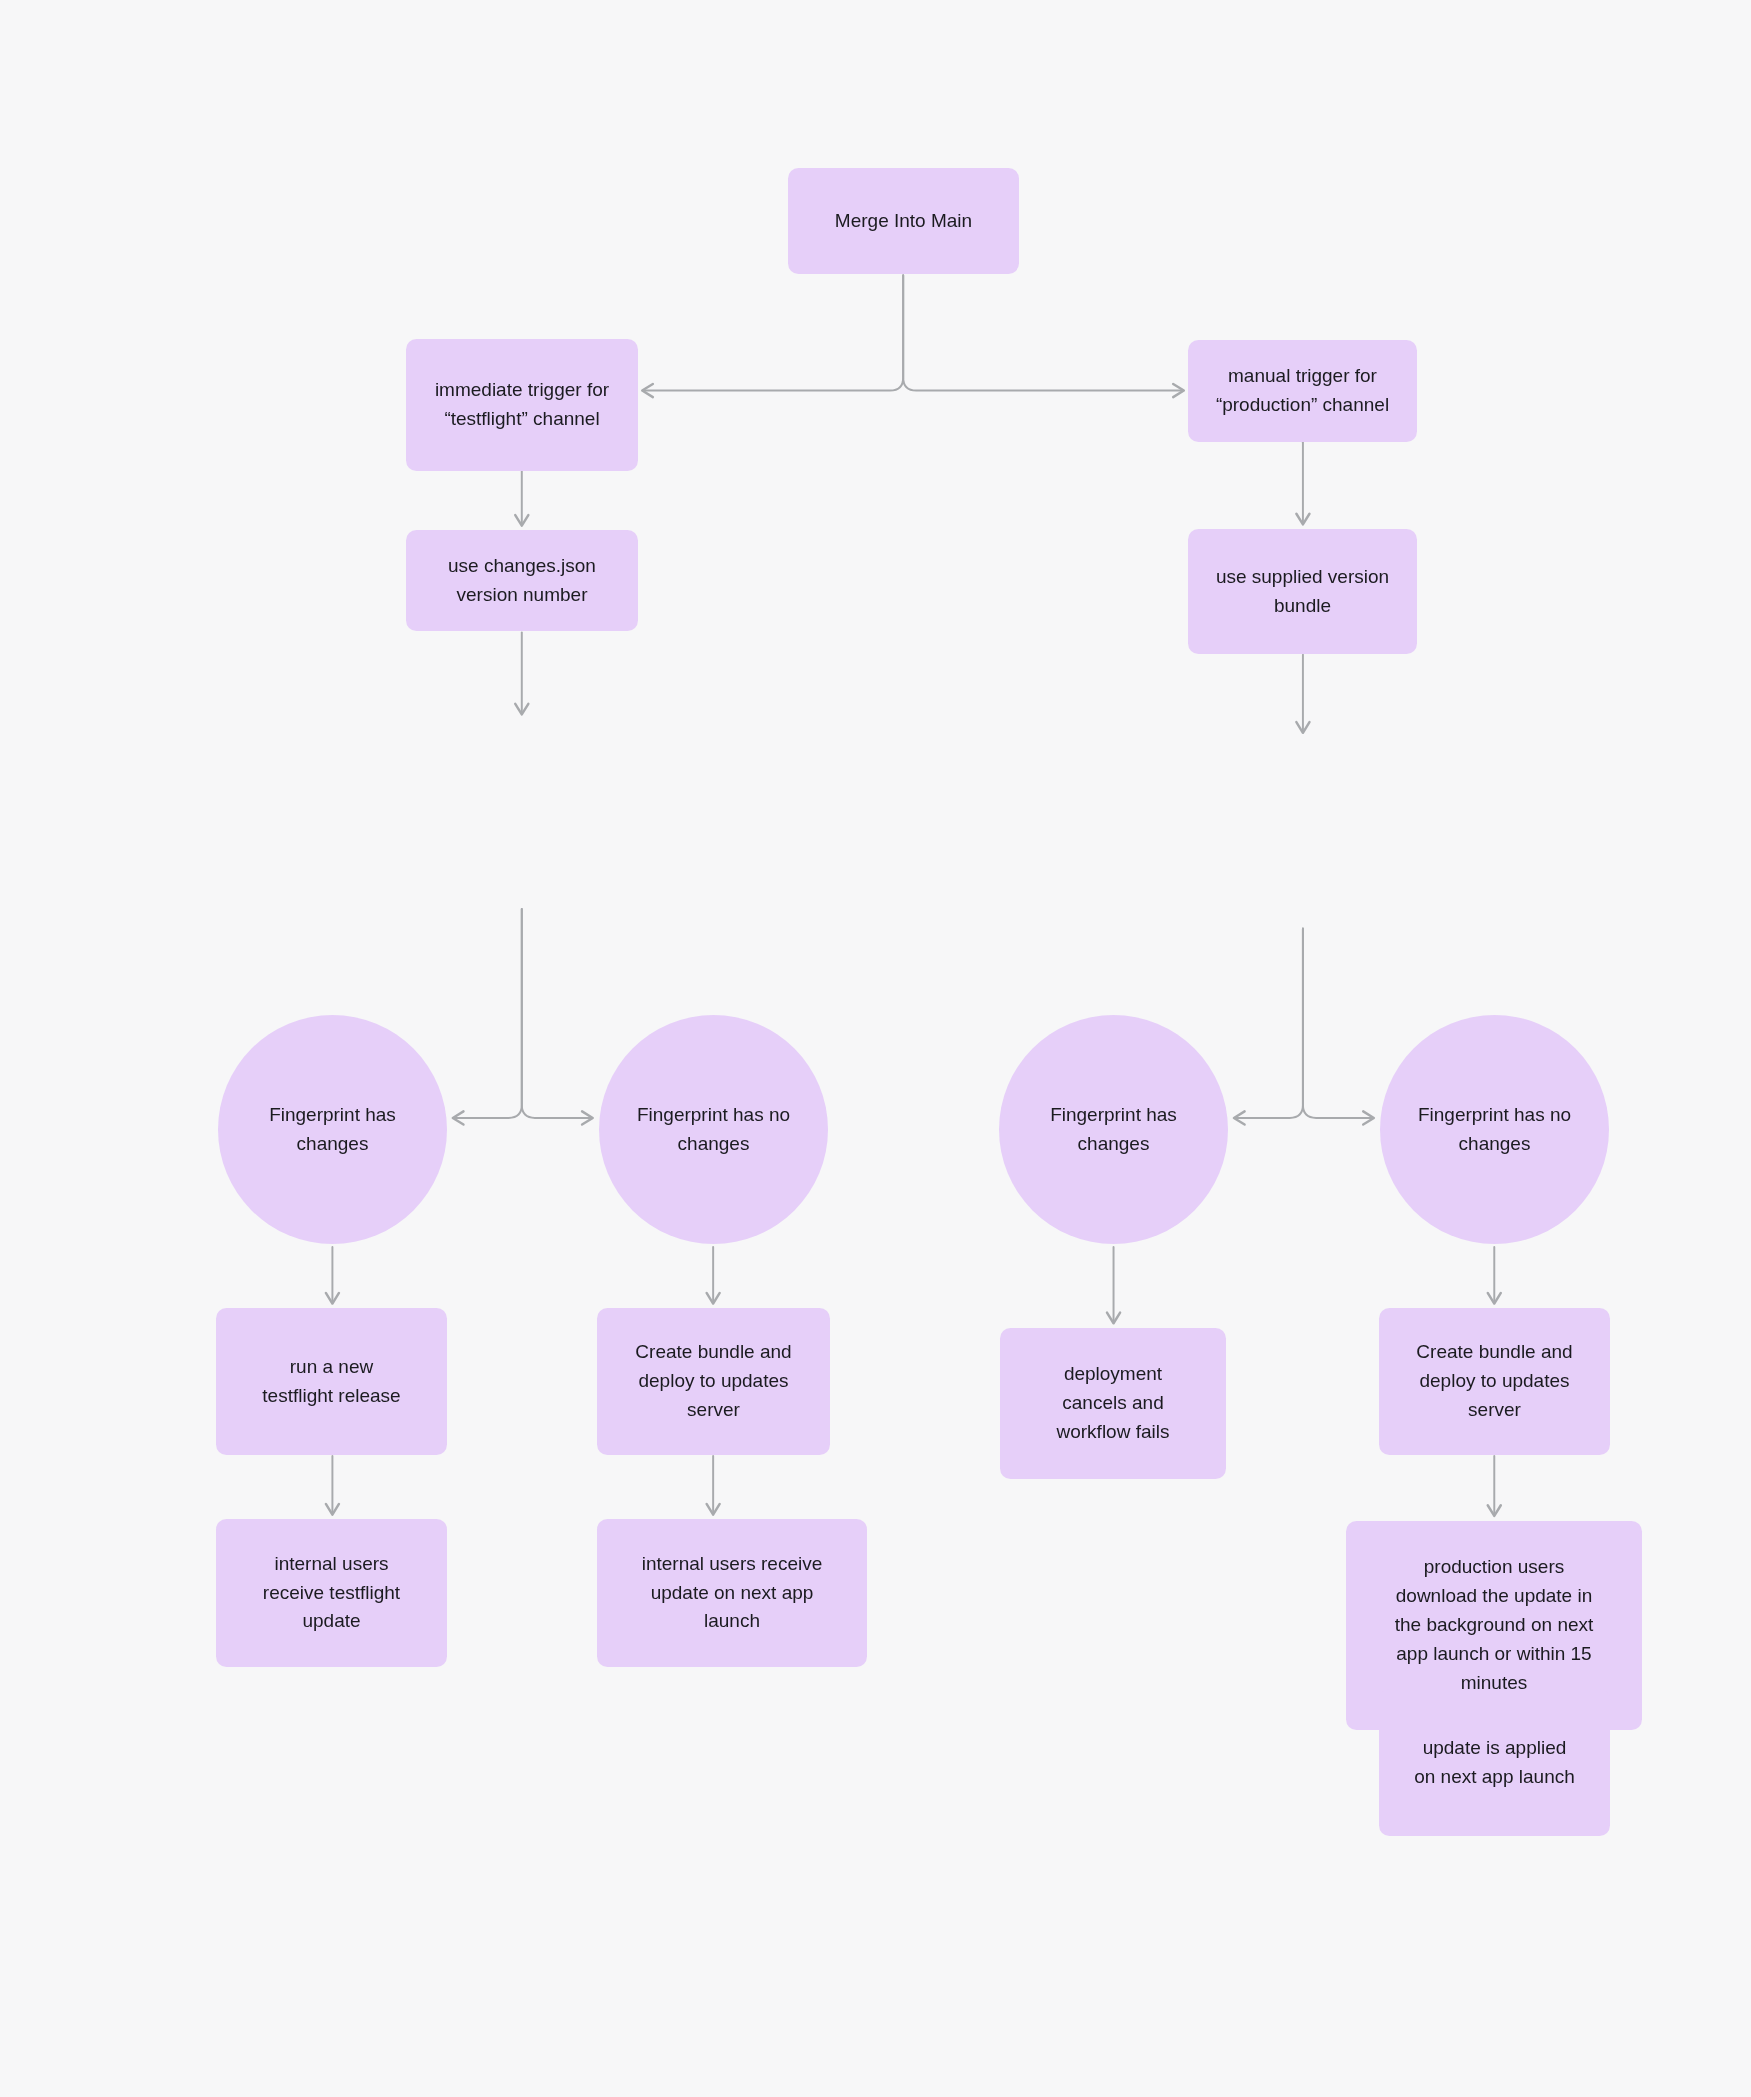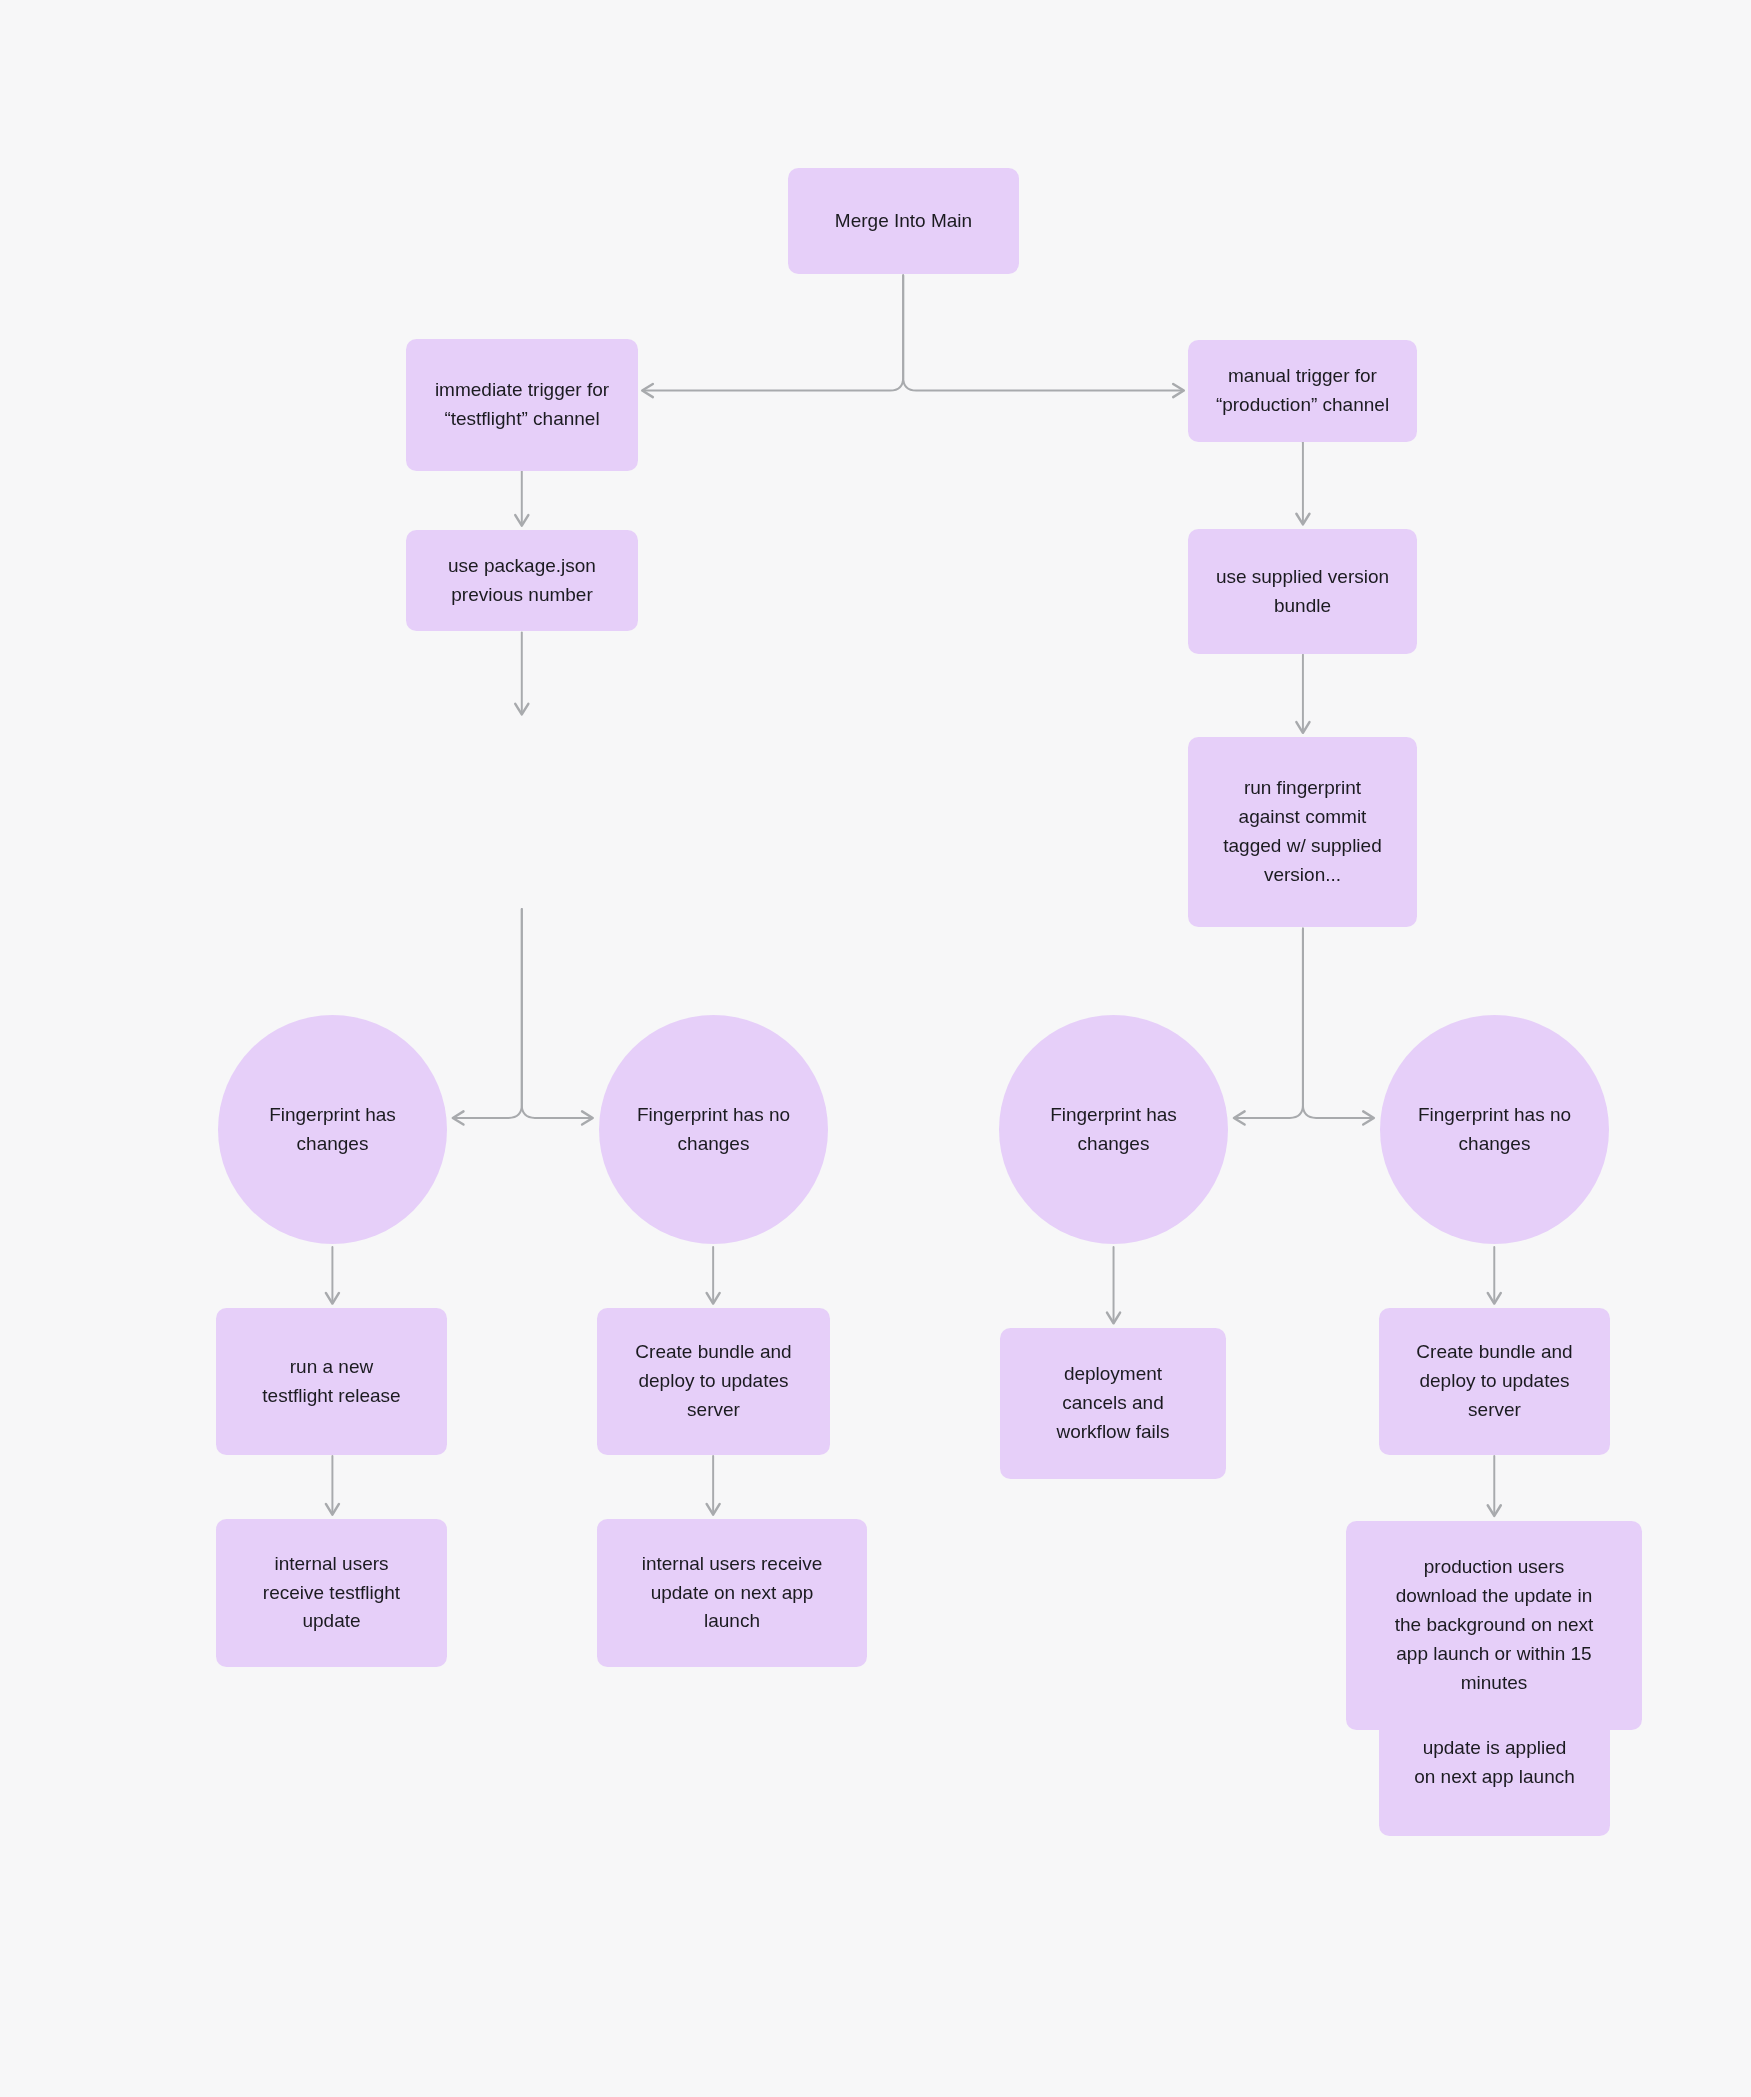--- a/index.html
+++ b/index.html
@@ -64,26 +64,25 @@
       <path d="M 2207 2641 L 2207 2730" marker-end="url(#arrowhead)"></path>
     </g>
   </svg>
 
   <div class="node" style="left:740px; top:168px; width:231px; height:106px;">Merge Into Main</div>
 
   <div class="node" style="left:358px; top:339px; width:232px; height:132px;">immediate trigger for “testflight” channel</div>
 
   <div class="node" style="left:1140px; top:340px; width:229px; height:102px;">manual trigger for “production” channel</div>
 
-  <div class="node" style="left:358px; top:530px; width:232px; height:101px;">use package.json previous number</div>
+  <div class="node" style="left:358px; top:530px; width:232px; height:101px;">use changes.json version number</div>
 
   <div class="node" style="left:1140px; top:529px; width:229px; height:125px;">use supplied version bundle</div>
 
 
-  <div class="node pad-40" style="left:1140px; top:737px; width:229px; height:190px;">run fingerprint against commit tagged w/ supplied version...</div>
 
   <div class="node round" style="left:170px; top:1015px; width:229px; height:229px;">Fingerprint has changes</div>
 
   <div class="node round" style="left:551px; top:1015px; width:229px; height:229px;">Fingerprint has no changes</div>
 
   <div class="node round" style="left:951px; top:1015px; width:229px; height:229px;">Fingerprint has changes</div>
 
   <div class="node round" style="left:1332px; top:1015px; width:229px; height:229px;">Fingerprint has no changes</div>
 
   <div class="node pad-62" style="left:168px; top:1308px; width:231px; height:147px;">run a new testflight release</div>

